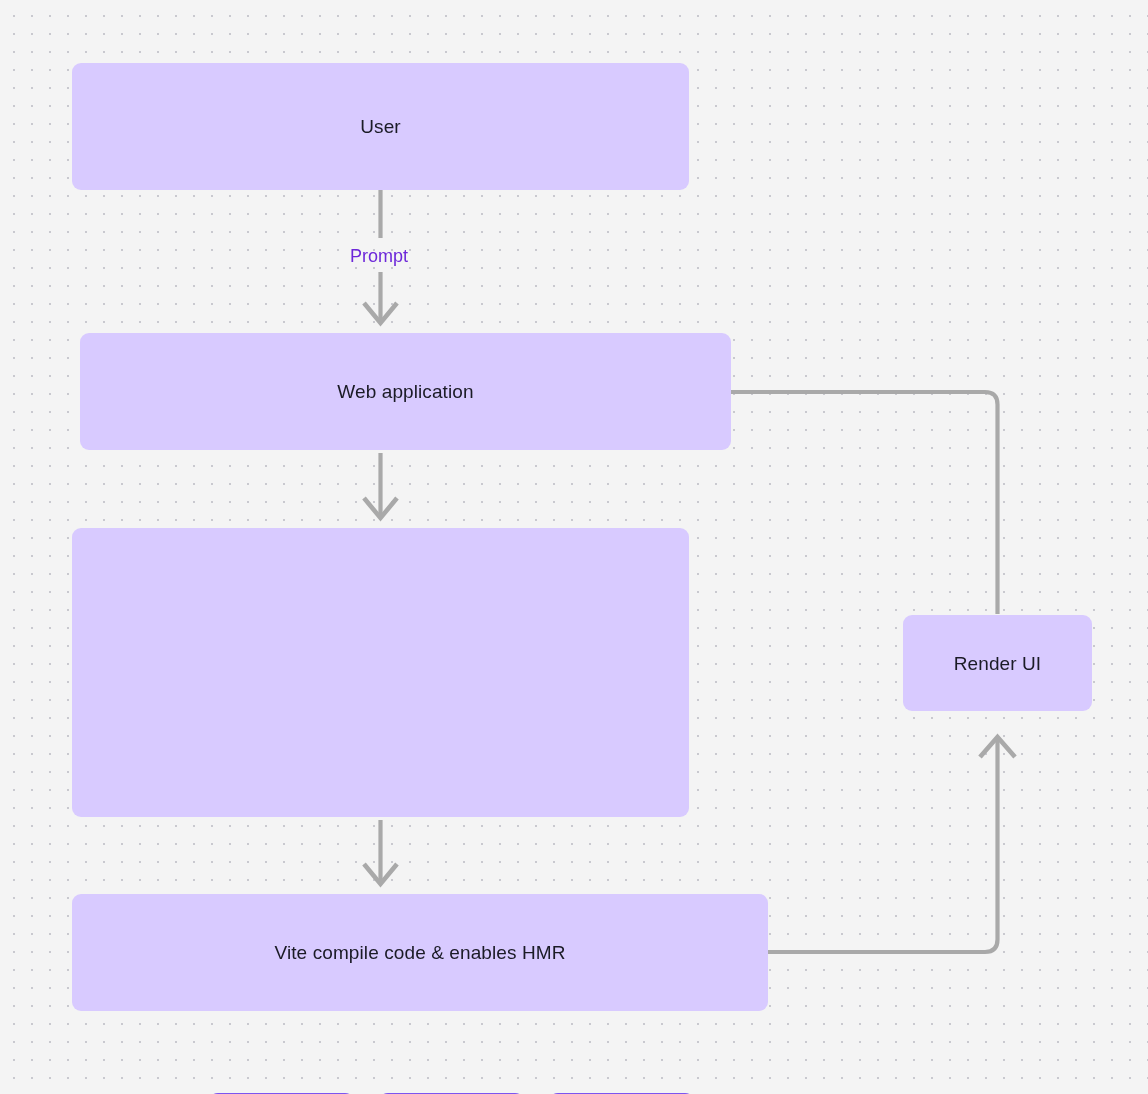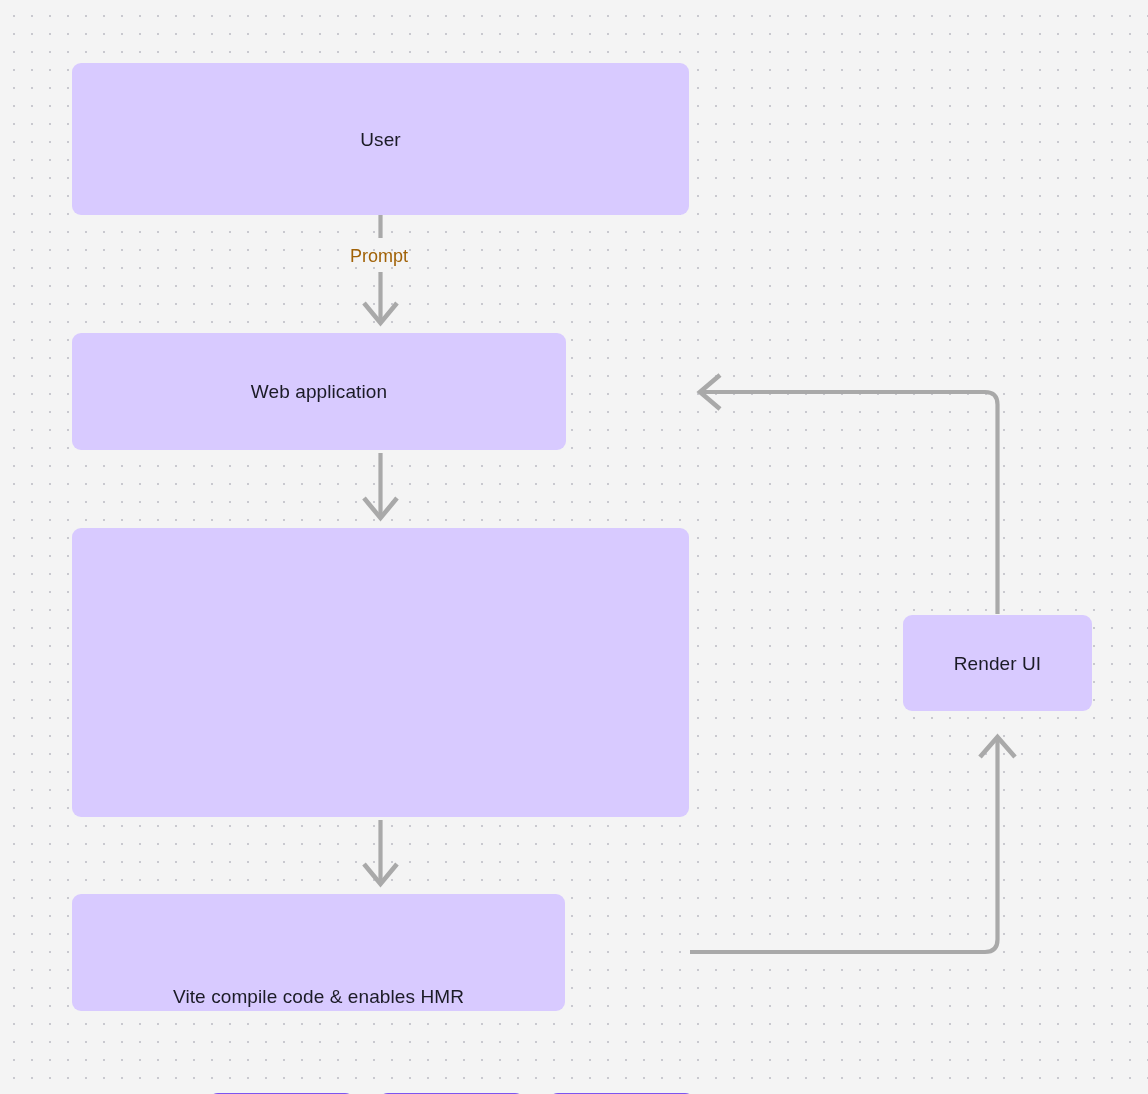--- a/index.html
+++ b/index.html
@@ -39,39 +39,39 @@
     color: #ffffff;
     border-radius: 10px;
   }
   .node-label {
     font-size: 19px;
     line-height: 29px;
     letter-spacing: 0.1px;
     white-space: pre-line;
   }
   
-  #node-user        { left: 72px;  top: 63px;  width: 617px; height: 152px; }
-  #node-web-app     { left: 72px;  top: 333px; width: 494px; height: 117px; }
+  #node-user        { left: 72px;  top: 63px;  width: 617px; height: 127px; }
+  #node-web-app     { left: 80px;  top: 333px; width: 651px; height: 117px; }
   #node-components  { left: 72px;  top: 528px; width: 617px; height: 289px;
                       display: block; }
-  #node-vite        { left: 72px;  top: 894px; width: 493px; height: 117px; align-items: flex-end; }
+  #node-vite        { left: 72px;  top: 894px; width: 696px; height: 117px; }
   #node-render-ui   { left: 903px; top: 615px; width: 189px; height: 96px; }
 
   #node-html { left: 136px; top: 565px; width: 147px; height: 106px; }
   #node-css  { left: 306px; top: 565px; width: 147px; height: 106px; }
   #node-js   { left: 476px; top: 565px; width: 147px; height: 106px; }
 
   .sub-node { position: absolute; }
 
   
   .edge-label {
     position: absolute;
     font-size: 18px;
     line-height: 22px;
-    color: #a16207;
+    color: #6d28d9;
     background: transparent;
     padding: 0 6px;
     white-space: nowrap;
   }
   #edge-label-prompt { left: 344px; top: 245px; }
 
   svg.edges {
     position: absolute;
     inset: 0;
     width: 1148px;

